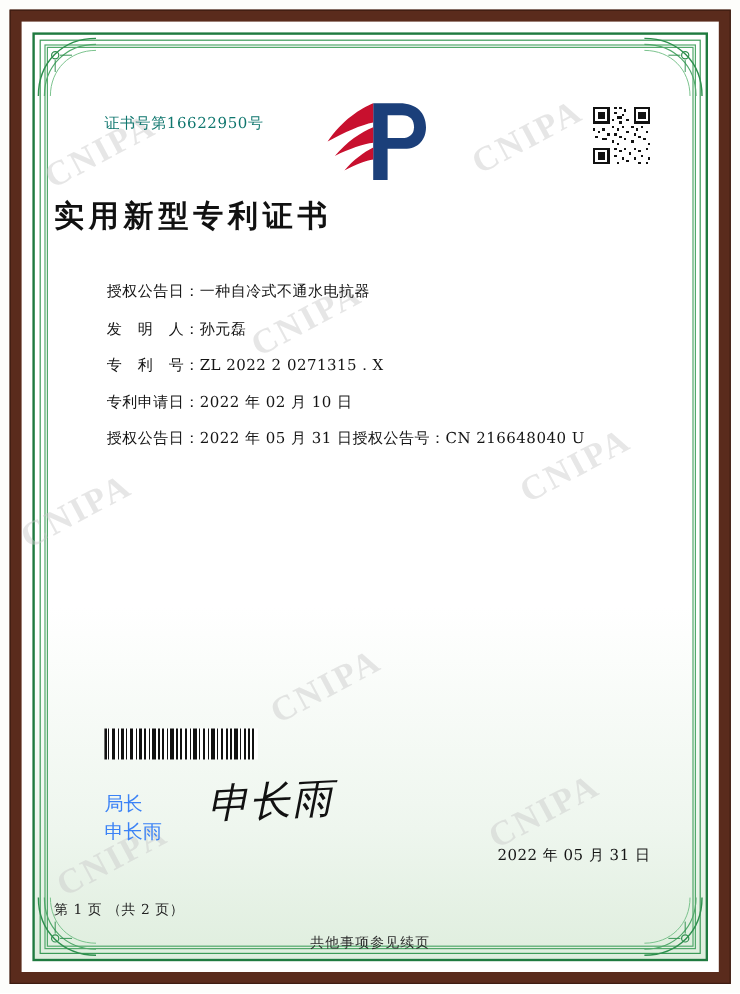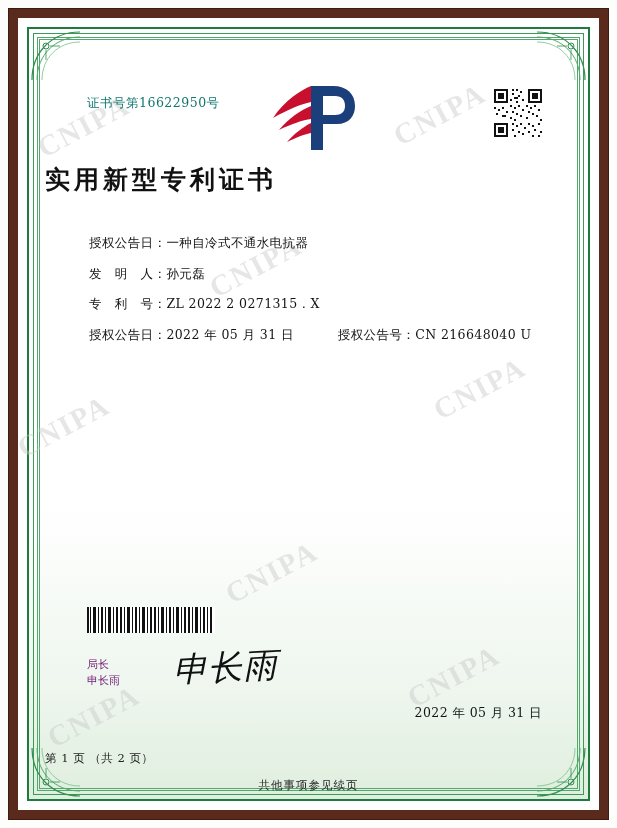--- a/index.html
+++ b/index.html
@@ -170,21 +170,20 @@
   }
   .field-label {
     flex: 0 0 auto;
     letter-spacing: 0.4px;
   }
   .field-value {
     flex: 0 0 auto;
     letter-spacing: 0.4px;
   }
   .field-row.two-col .col2 {
-    margin-left: 44px;
   }
 
   .paragraphs {
     position: absolute;
     left: 44px;
     top: 440px;
     width: 440px;
     font-size: 11.5px;
     color: #161616;
     line-height: 1.85;
@@ -202,24 +201,23 @@
     top: 562px;
     width: 128px;
     height: 26px;
   }
   .barcode svg { display: block; }
 
   .director-block {
     position: absolute;
     left: 42px;
     top: 613px;
-    font-size: 11px;
-    color: #701a75;
+    font-size: 16px;
+    color: #3b82f6;
     line-height: 1.45;
-    font-family: Liberation Mono, monospace;
   }
 
   .signature {
     position: absolute;
     left: 128px;
     top: 600px;
     font-size: 34px;
     color: #111;
     font-family: "DejaVu Serif", "Liberation Serif", serif;
     font-style: italic;
@@ -402,20 +400,24 @@
         <span class="field-value">一种自冷式不通水电抗器</span>
       </div>
       <div class="field-row">
         <span class="field-label">发　明　人：</span>
         <span class="field-value">孙元磊</span>
       </div>
       <div class="field-row">
         <span class="field-label">专　利　号：</span>
         <span class="field-value">ZL 2022 2 0271315．X</span>
       </div>
+      <div class="field-row">
+        <span class="field-label">专利申请日：</span>
+        <span class="field-value">2022 年 02 月 10 日</span>
+      </div>
       <div class="field-row two-col">
         <span class="field-label">授权公告日：</span>
         <span class="field-value">2022 年 05 月 31 日</span>
         <span class="field-label col2">授权公告号：</span>
         <span class="field-value">CN 216648040 U</span>
       </div>
     </div>
 
 
     <div class="barcode">

